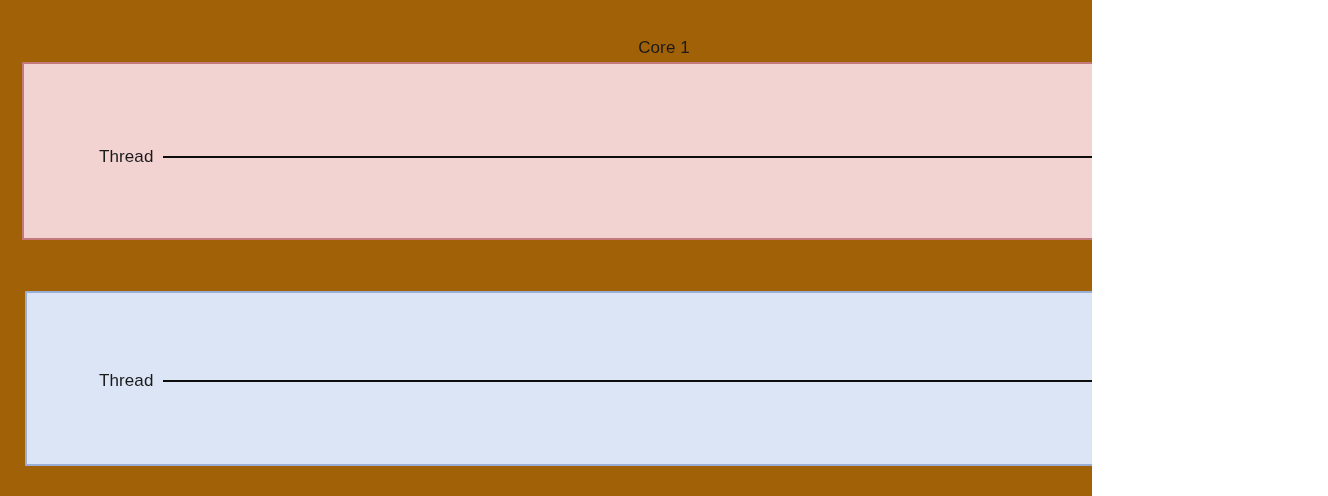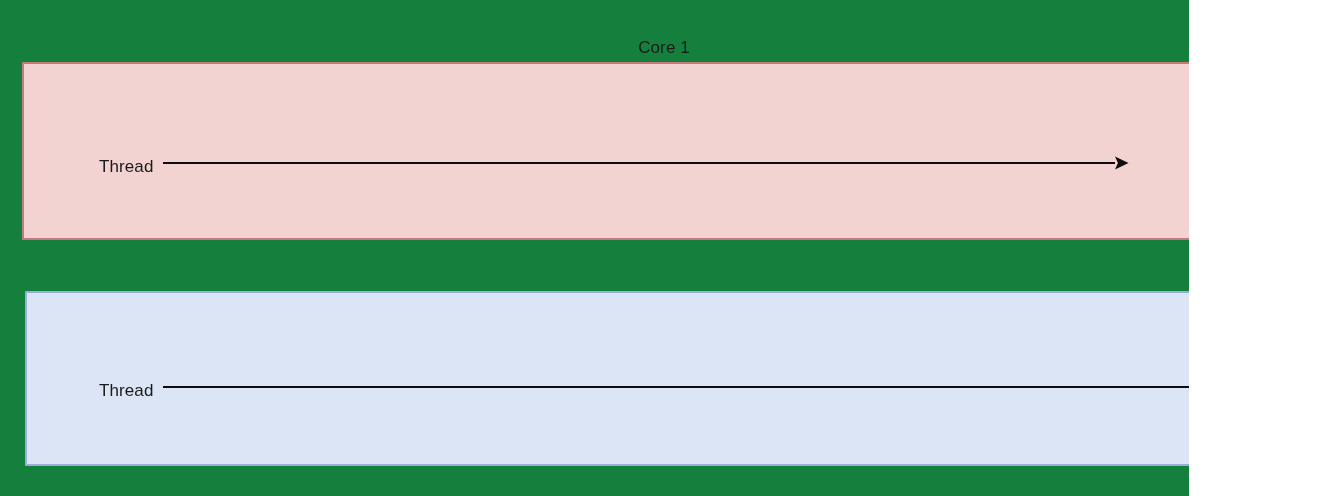--- a/index.html
+++ b/index.html
@@ -5,23 +5,23 @@
   html, body {
     margin: 0;
     padding: 0;
     background: #ffffff;
   }
   body {
     font-family: "Liberation Sans", sans-serif;
   }
   #canvas {
     position: relative;
-    width: 1189px;
+    width: 1092px;
     height: 496px;
-    background: #15803d;
+    background: #a16207;
     overflow: hidden;
   }
 
   
   .core-label {
     position: absolute;
     left: 0;
     width: 1328px;
     text-align: center;
     font-size: 17px;
@@ -55,23 +55,22 @@
     width: 1282px;
     height: 175px;
     background: #dce5f5;
     border-color: #9aaed6;
   }
 
   
   .thread-row {
     position: absolute;
     display: flex;
-    align-items: flex-start;
+    align-items: center;
     height: 24px;
-    margin-top: 10px;
   }
   #thread-row-1 {
     left: 97px;
     top: 143px;
     width: 1030px;
   }
   #thread-row-2 {
     left: 97px;
     top: 367px;
     width: 1215px;

